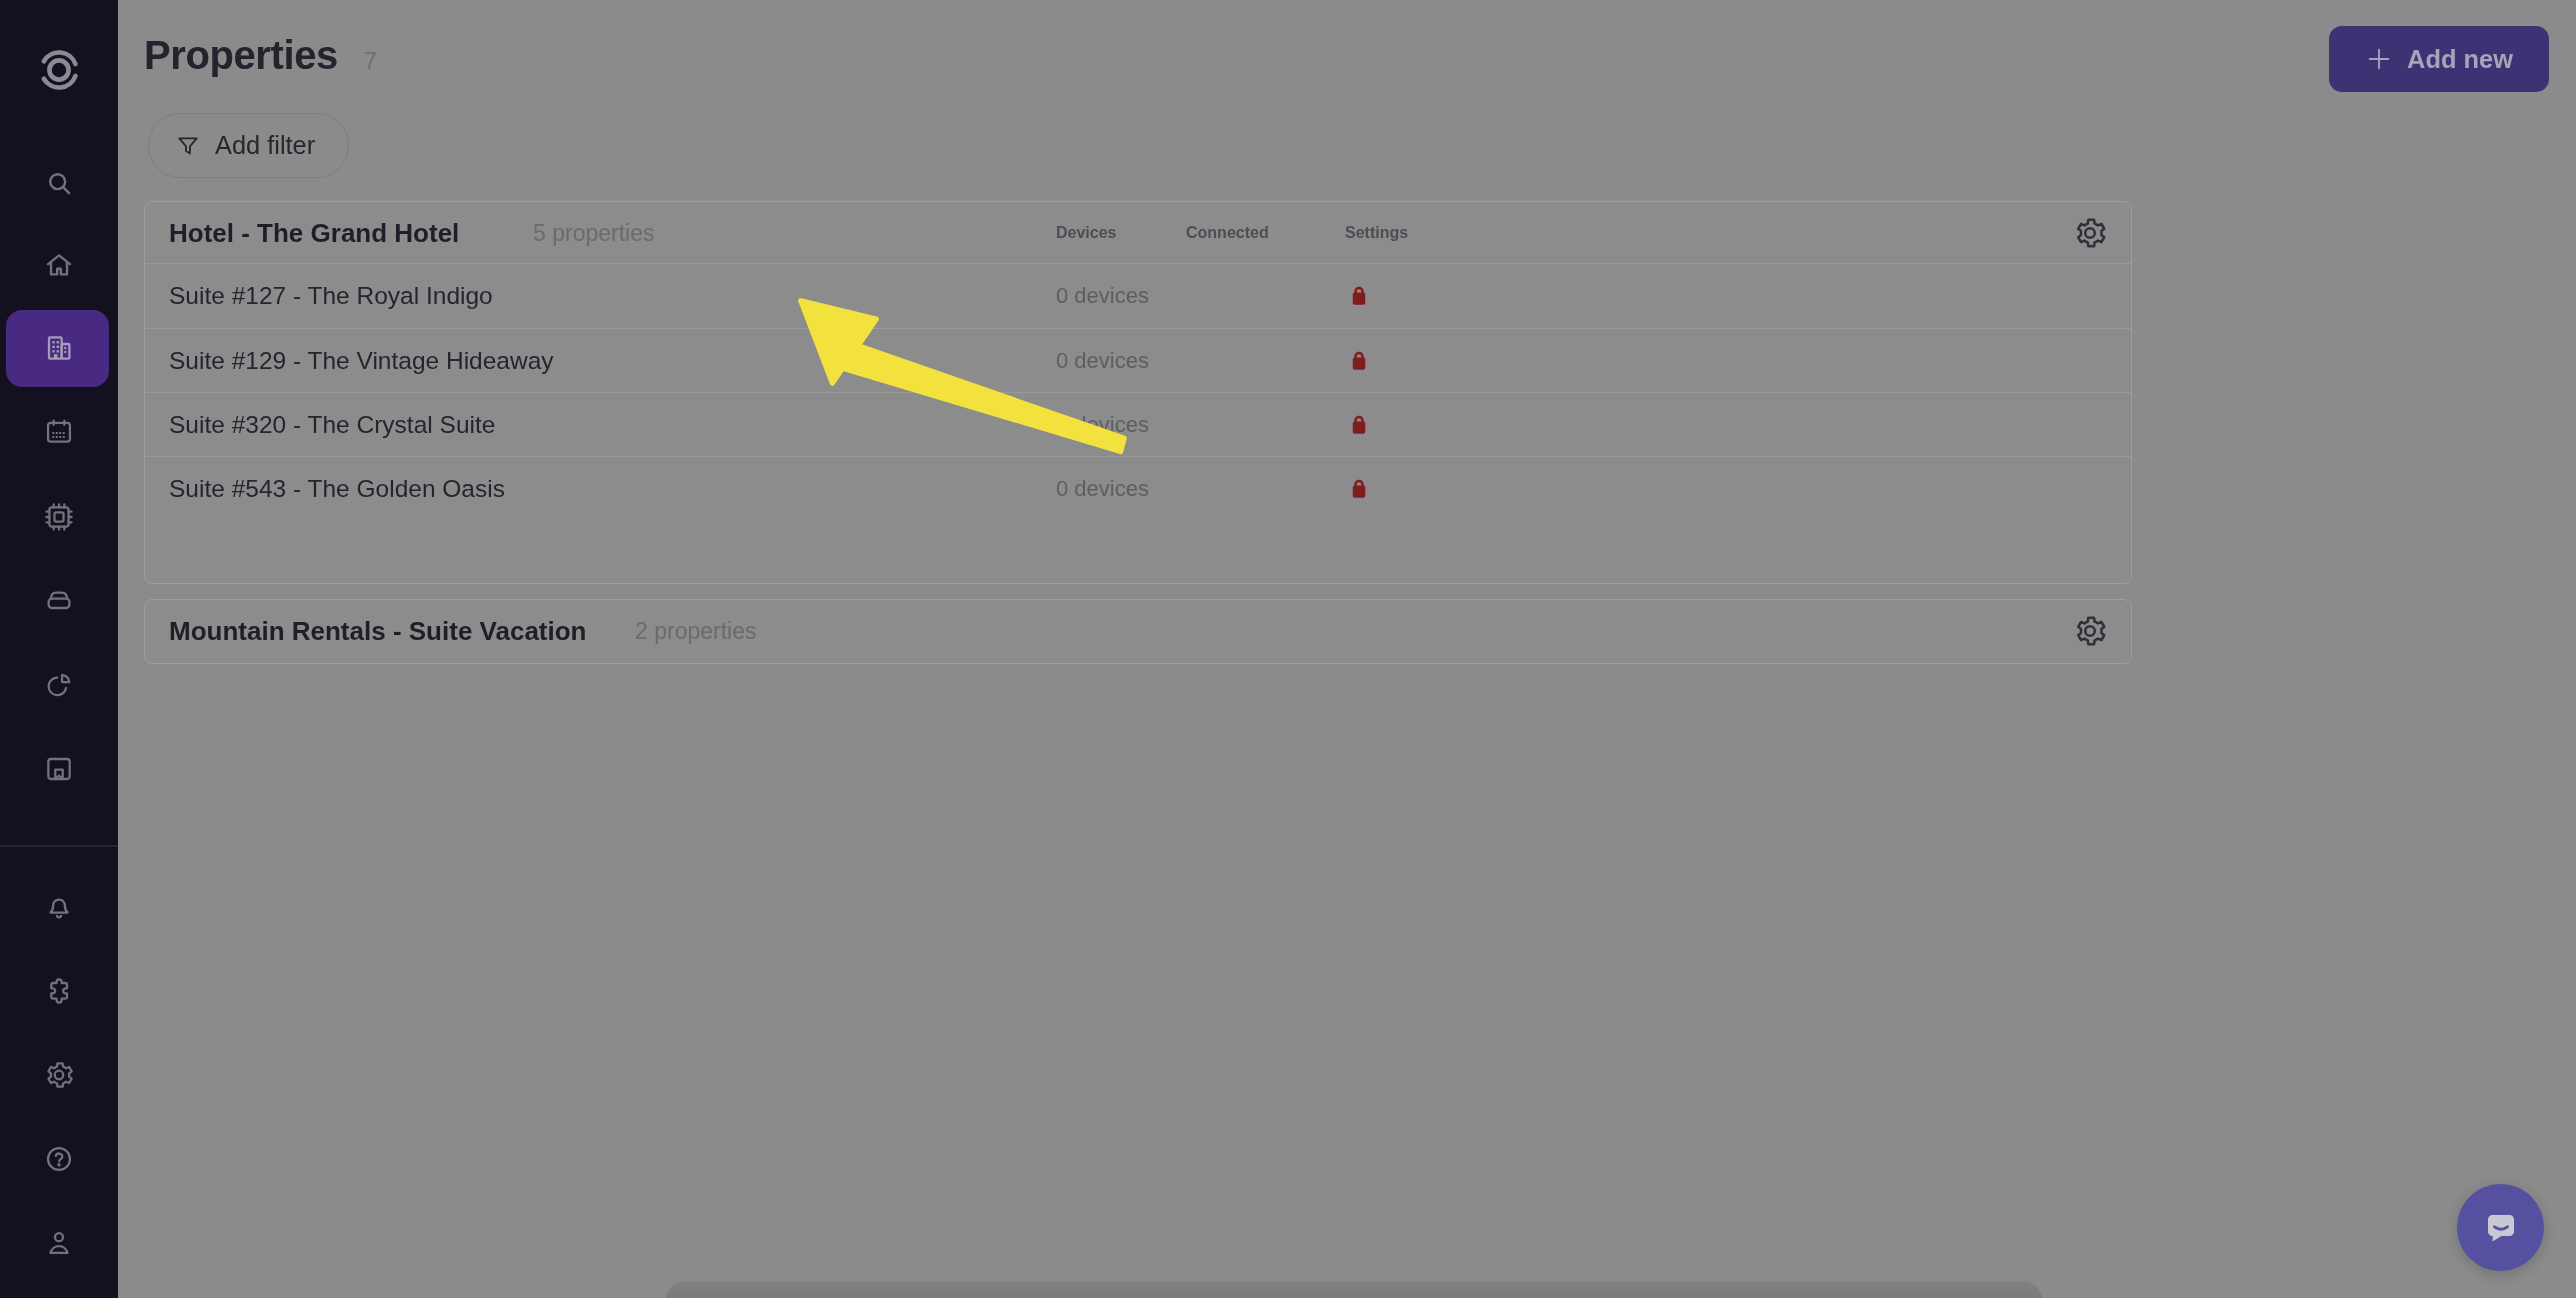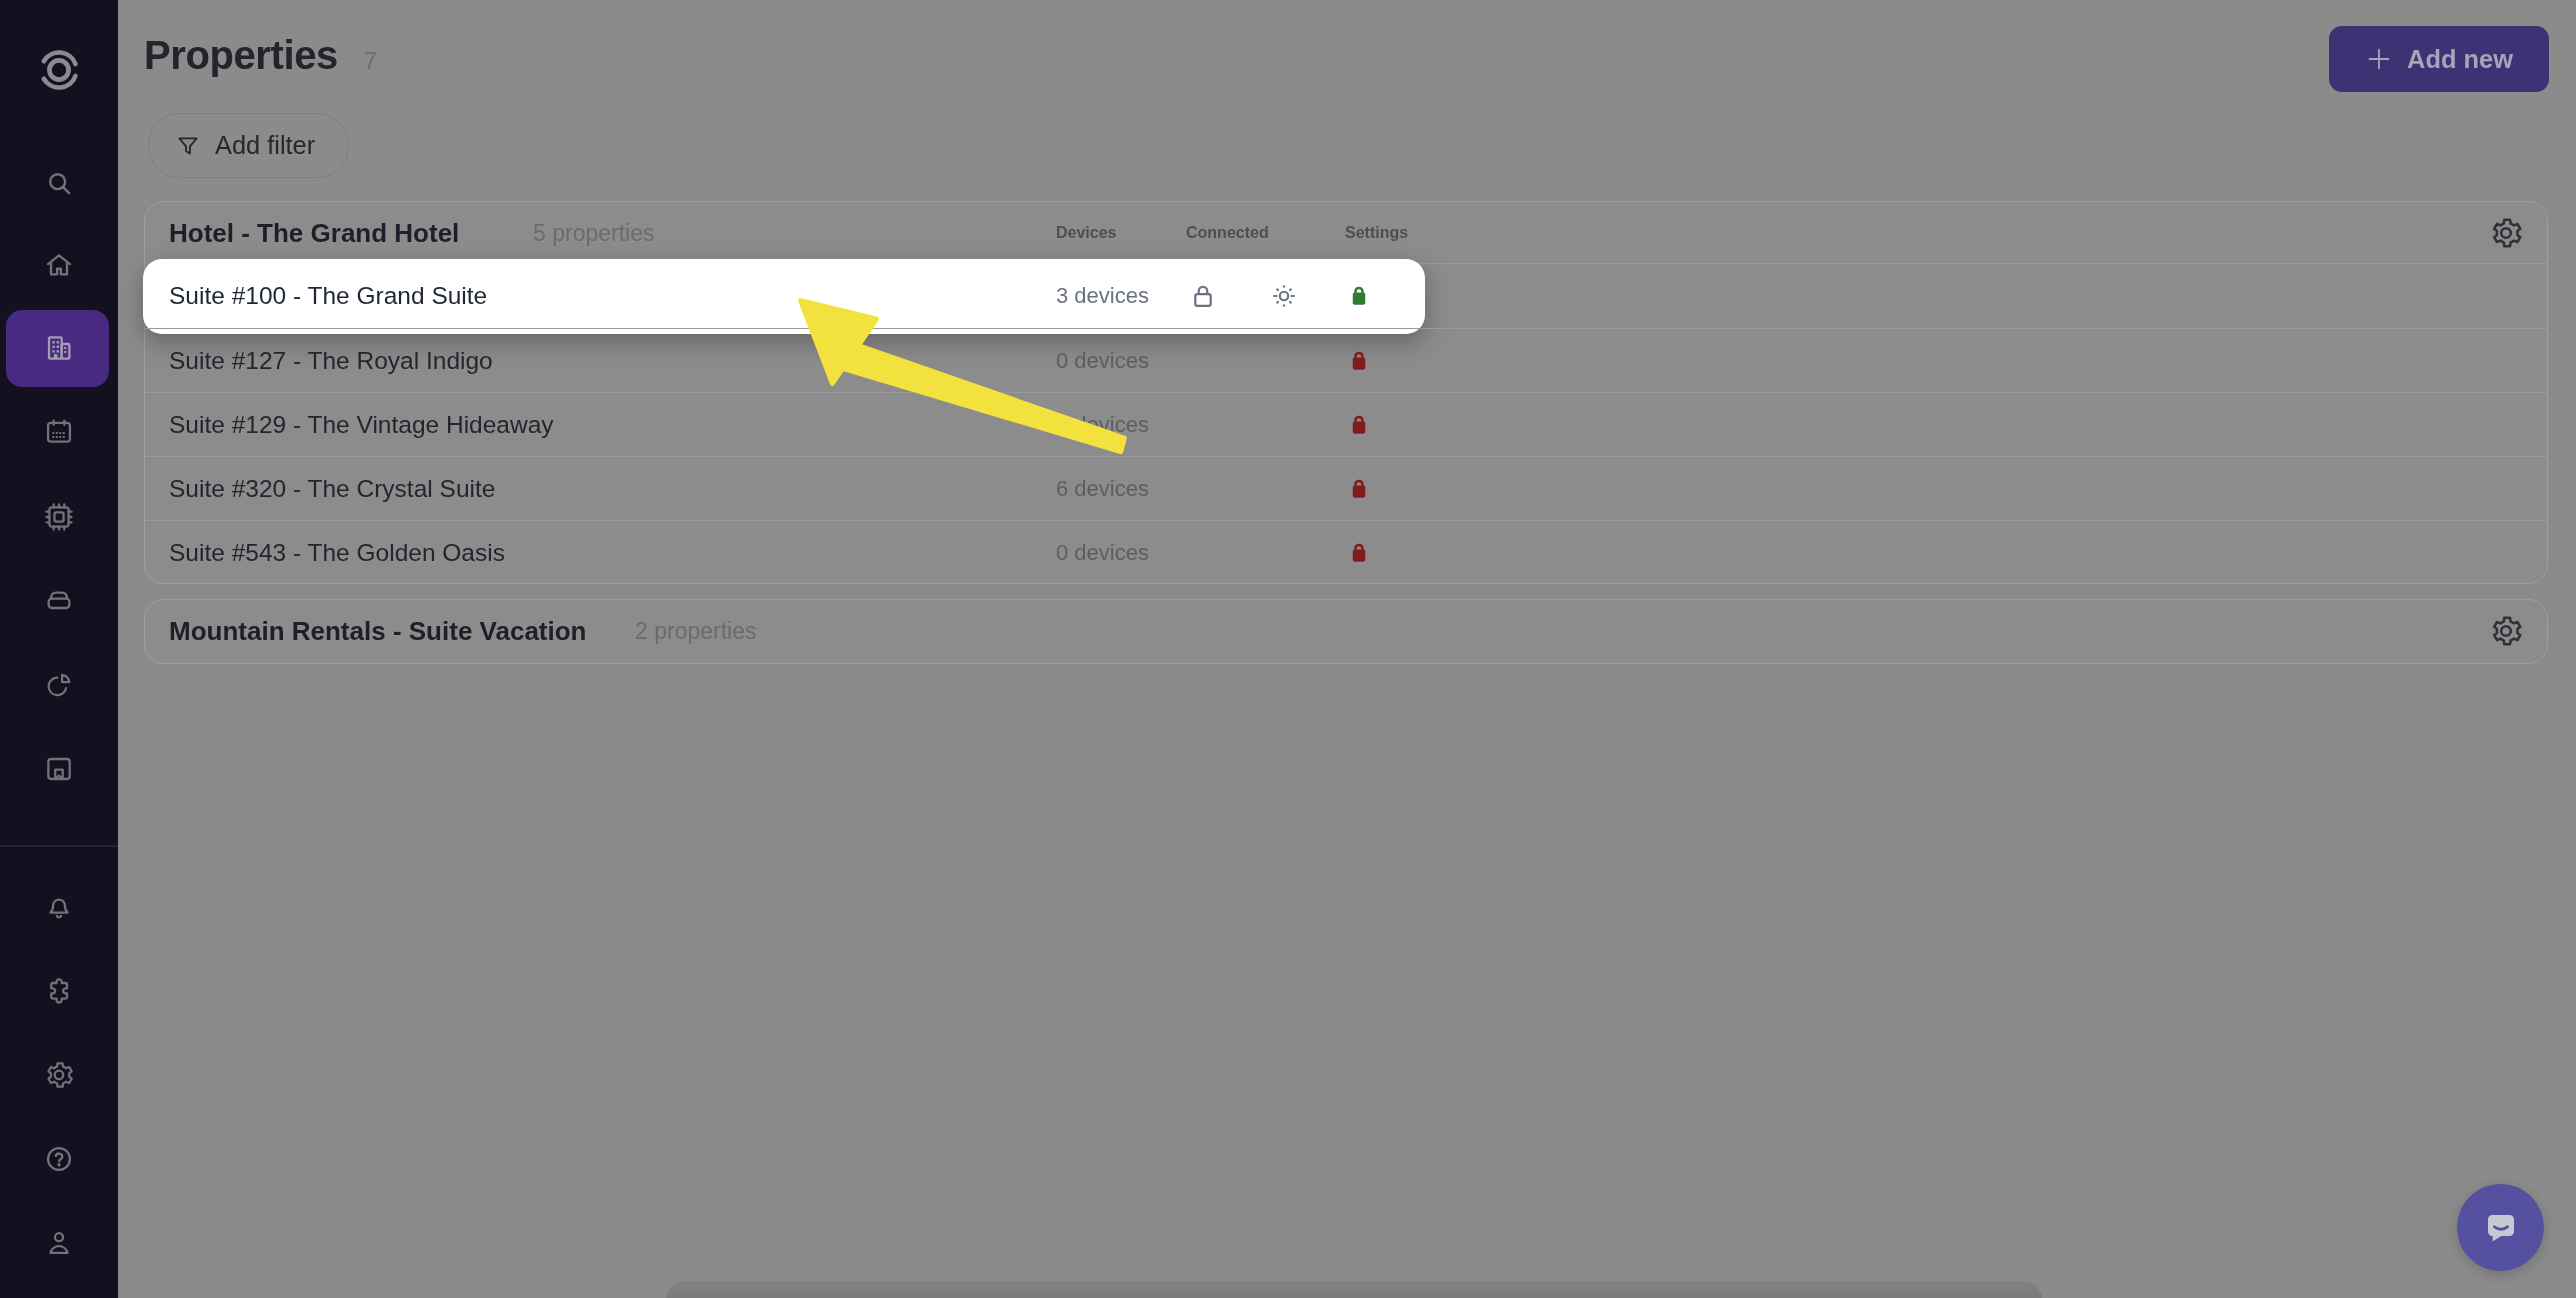--- a/index.html
+++ b/index.html
@@ -31,22 +31,22 @@
     justify-content:center; gap:14px; color:#a7a3b8; font-size:25.4px; font-weight:600;
     cursor:pointer; border:none; }
   .btn-add-new svg { width:28px; height:28px; }
   .btn-add-filter { position:absolute; left:30px; top:113px; height:65px;
     padding:0 33px 0 26px; border:1.8px solid #7e7e83; border-radius:32px;
     background:transparent; display:flex; align-items:center; gap:14px;
     color:#28272f; font-size:25.4px; cursor:pointer; }
   .btn-add-filter svg { width:26px; height:26px; }
 
   
-  .card { position:absolute; left:26px; width:2404px; background:#8c8c8c;
-    border:1.8px solid #9e9e9e; border-radius:20px; }
+  .card { position:absolute; left:26px; width:1988px; background:#8c8c8c;
+    border:1.8px solid #9e9e9e; border-radius:8px; }
   .card1 { top:201px; height:383px; }
   .card2 { top:599px; height:65px; }
   .group-header { position:relative; height:62px; }
   .card1 .group-header { border-bottom:1.8px solid #9a9a9a; }
   .g-title { position:absolute; left:24px; top:50%; transform:translateY(-50%);
     font-size:26px; font-weight:700; color:#201f29; }
   .g-count { position:absolute; top:50%; transform:translateY(-50%);
     font-size:23px; color:#6a6a70; }
   .card1 .g-count { left:388px; }
   .card2 .g-count { left:490px; }
@@ -247,42 +247,20 @@
       <span class="col-h col-connected">Connected</span>
       <span class="col-h col-settings">Settings</span>
       <span class="gear-btn">
         <svg viewBox="0 0 24 24" fill="none" stroke="currentColor" stroke-width="1.7" stroke-linejoin="round">
           <circle cx="12" cy="12" r="3.2"></circle>
           <path d="M19.6 13.3c.1-.86.1-1.74 0-2.6l1.9-1.5-1.9-3.2-2.3.95a7.5 7.5 0 0 0-2.25-1.3L14.7 3.2h-3.8l-.35 2.45a7.5 7.5 0 0 0-2.25 1.3L6 6 4.1 9.2 6 10.7c-.1.86-.1 1.74 0 2.6l-1.9 1.5L6 18l2.3-.95c.67.57 1.43 1 2.25 1.3l.35 2.45h3.8l.35-2.45a7.5 7.5 0 0 0 2.25-1.3l2.3.95 1.9-3.2z"></path>
         </svg>
       </span>
     </div>
     <div class="rows" id="rows-group-0">
-        <div class="prop-row spotlight">
-    <span class="r-name">Suite #100 - The Grand Suite</span>
-    <span class="r-devices">3 devices</span>
-    <span class="r-icon ic-lock-outline" style="display: block;">
-      <svg viewBox="0 0 24 24" fill="none" stroke="currentColor" stroke-width="1.6" stroke-linejoin="round">
-        <rect x="6.4" y="10.6" width="11.2" height="8.6" rx="1.6"></rect>
-        <path d="M8.9 10.6V8.4a3.1 3.1 0 0 1 6.2 0v2.2"></path>
-      </svg>
-    </span>
-    <span class="r-icon ic-sun" style="display: block;">
-      <svg viewBox="0 0 24 24" fill="none" stroke="currentColor" stroke-width="1.5" stroke-linecap="round">
-        <circle cx="12" cy="12" r="2.9"></circle>
-        <path d="M12 5.4v.2M12 18.4v.2M5.4 12h1.4M17.2 12h1.4M7.4 7.4l.5.5M16.1 16.1l.5.5M16.1 7.9l.5-.5M7.4 16.6l.5-.5"></path>
-      </svg>
-    </span>
-    <span class="r-icon ic-lock-state lock-green" style="display: block;">
-      <svg viewBox="0 0 24 24" fill="currentColor">
-        <path d="M7 10.8c0-.9.7-1.6 1.6-1.6h6.8c.9 0 1.6.7 1.6 1.6v6.6c0 .9-.7 1.6-1.6 1.6H8.6c-.9 0-1.6-.7-1.6-1.6z"></path>
-        <path d="M9.2 10.5V8.3a2.8 2.8 0 0 1 5.6 0v2.2" fill="none" stroke="currentColor" stroke-width="2"></path>
-      </svg>
-    </span>
-  </div>
         <div class="prop-row">
     <span class="r-name">Suite #127 - The Royal Indigo</span>
     <span class="r-devices">0 devices</span>
 
     <span class="r-icon ic-lock-state lock-red" style="display: block;">
       <svg viewBox="0 0 24 24" fill="currentColor">
         <path d="M7 10.8c0-.9.7-1.6 1.6-1.6h6.8c.9 0 1.6.7 1.6 1.6v6.6c0 .9-.7 1.6-1.6 1.6H8.6c-.9 0-1.6-.7-1.6-1.6z"></path>
         <path d="M9.2 10.5V8.3a2.8 2.8 0 0 1 5.6 0v2.2" fill="none" stroke="currentColor" stroke-width="2"></path>
       </svg>
     </span>

